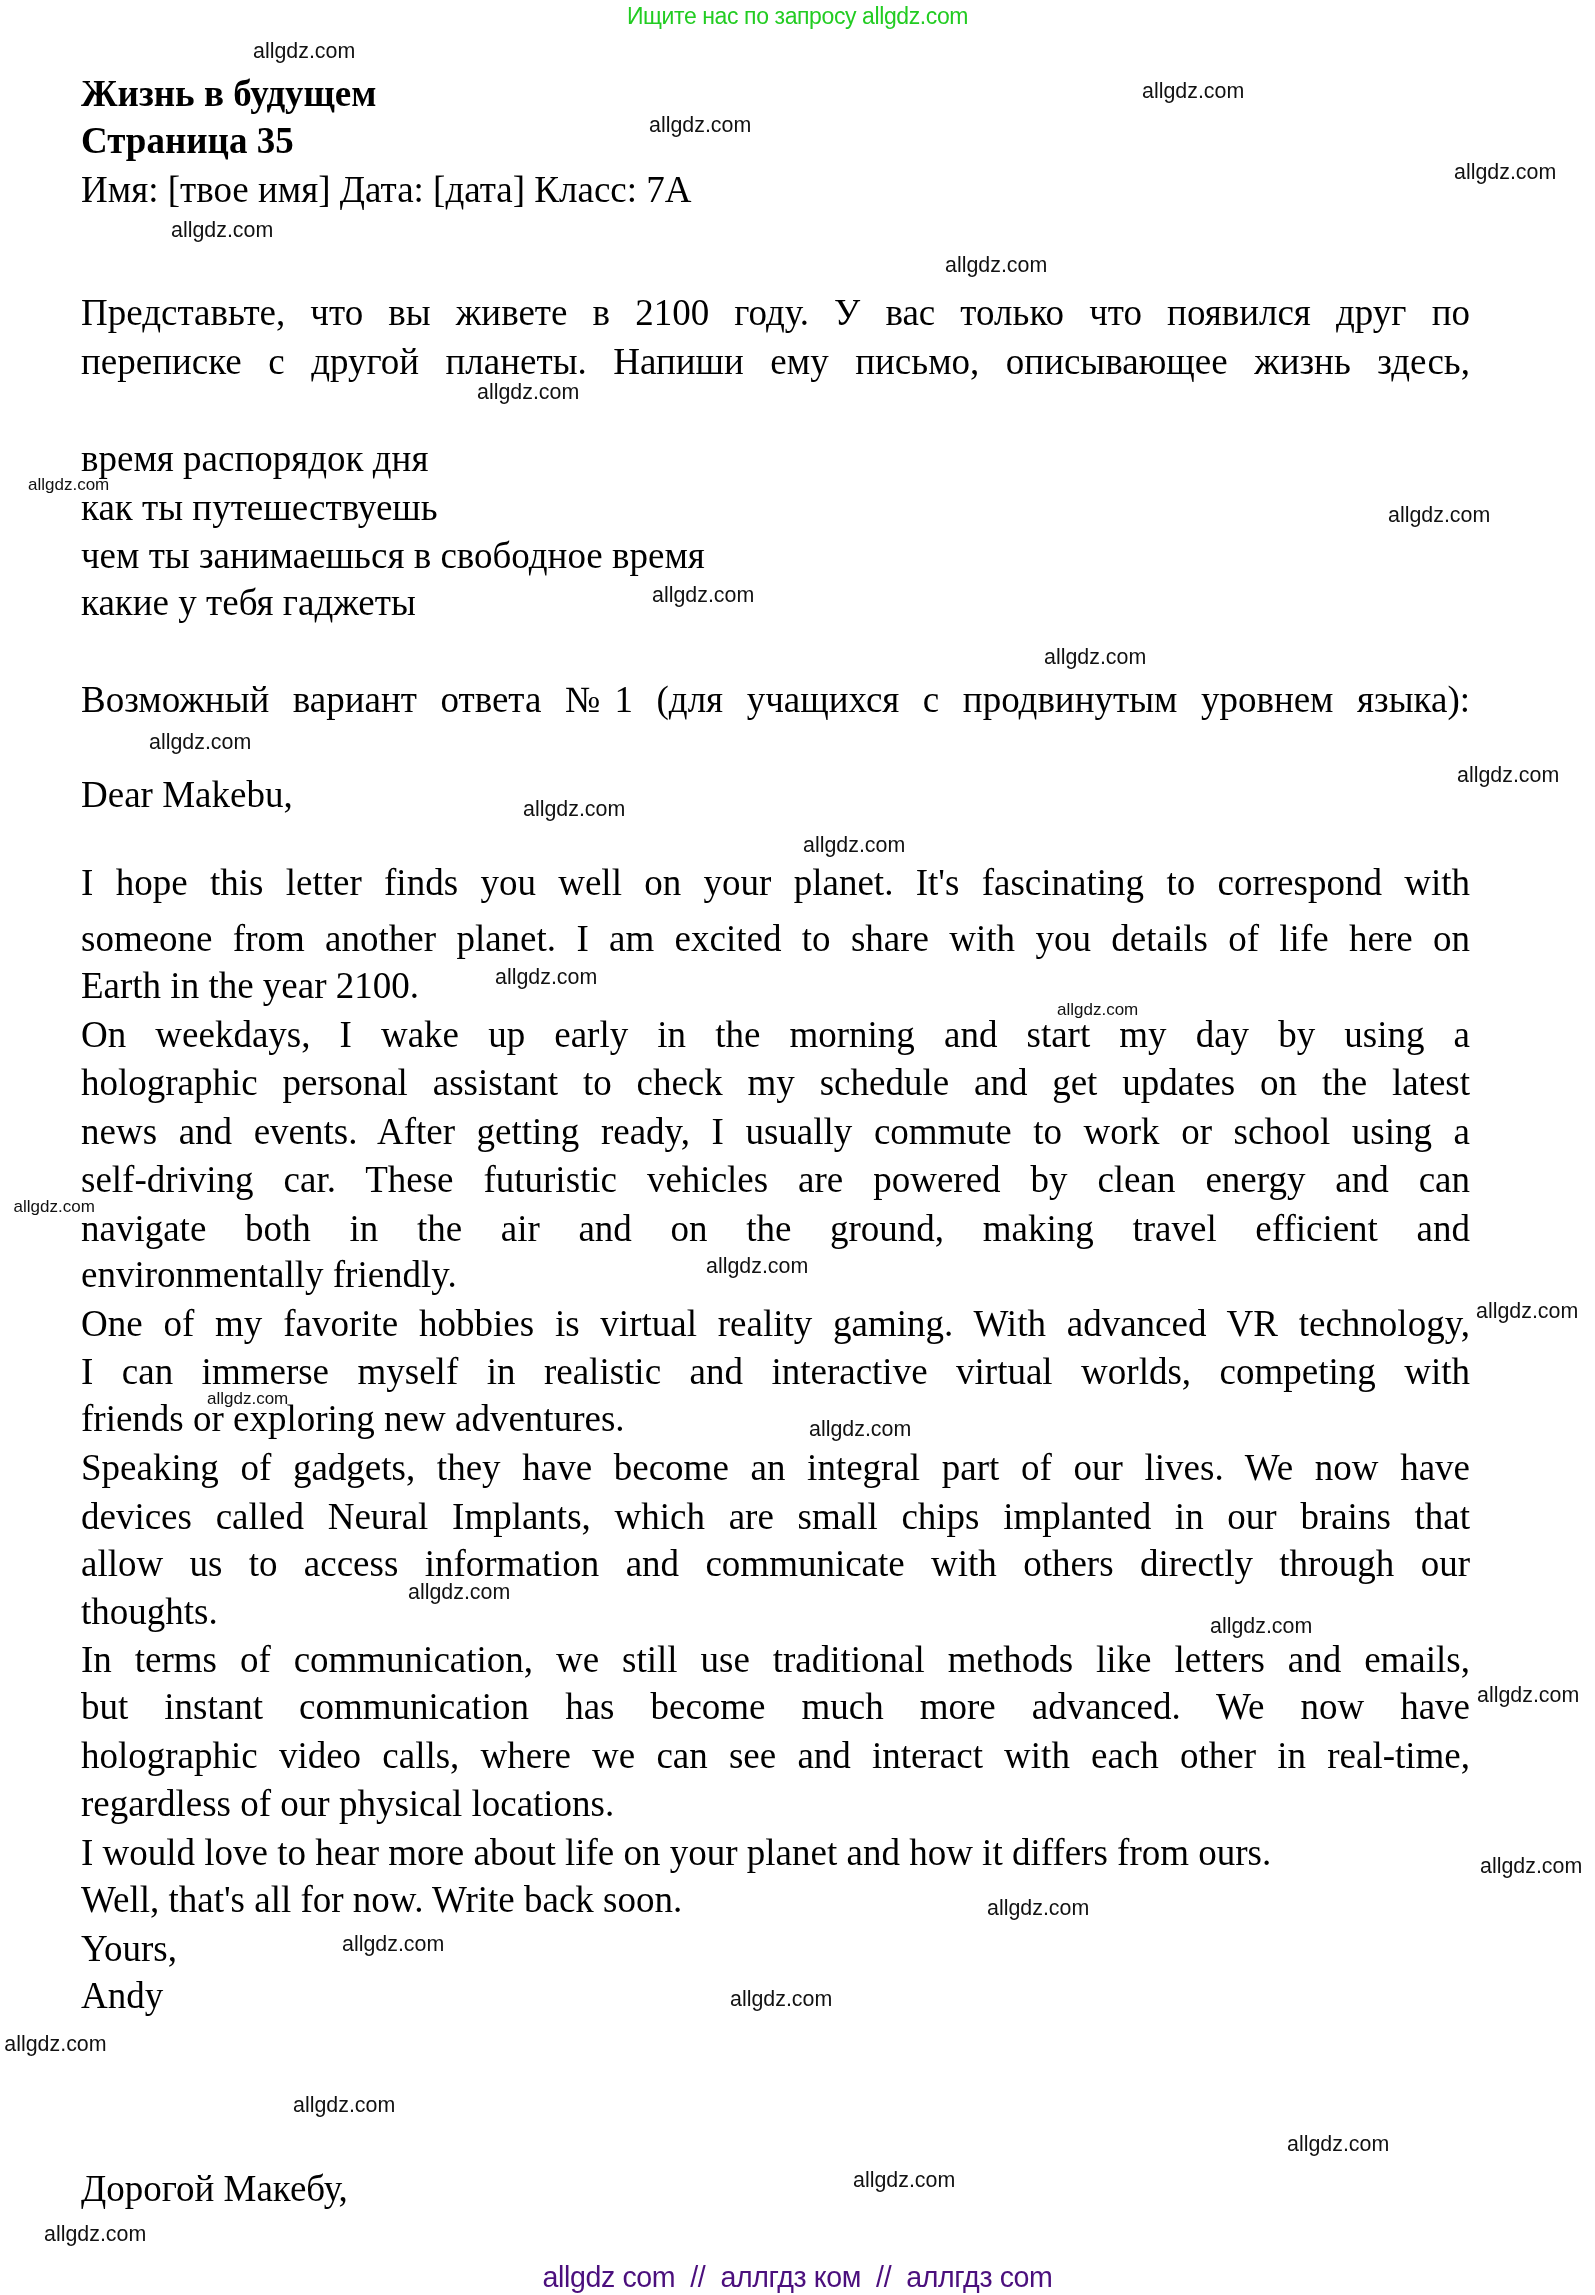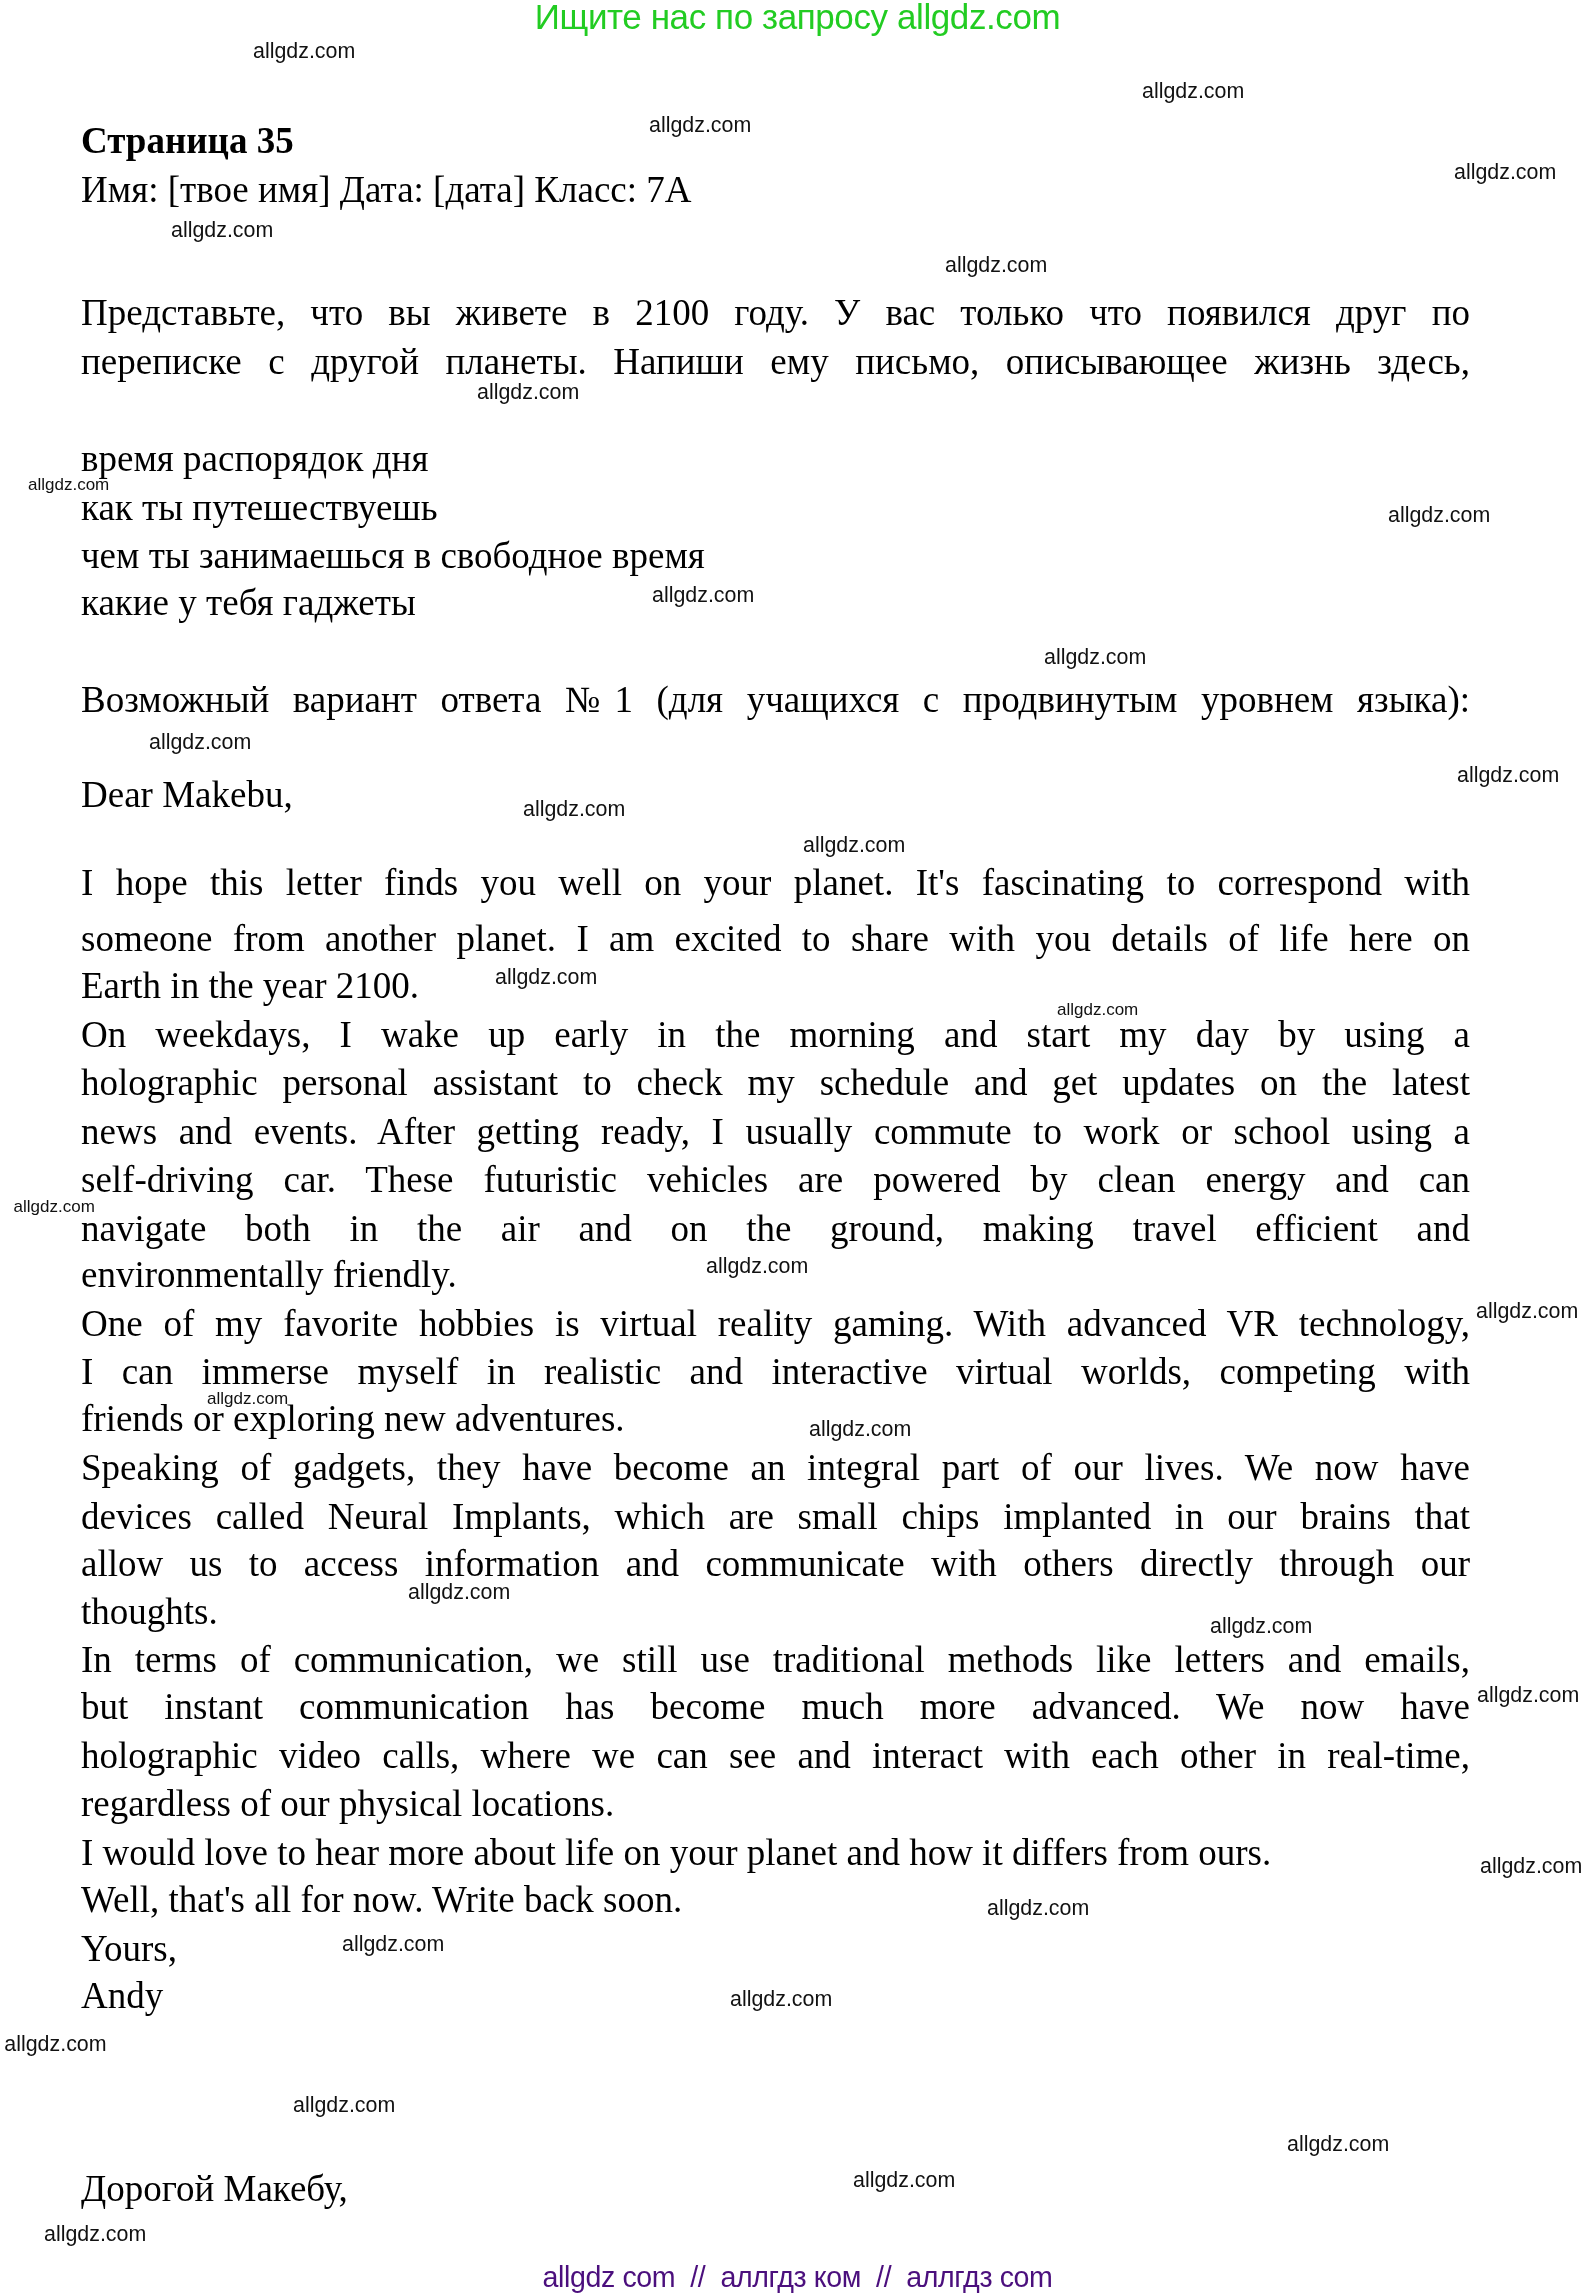--- a/index.html
+++ b/index.html
@@ -1,20 +1,20 @@
 <!DOCTYPE html>
 <html style="font-size:11.4px"><head>
 <meta charset="utf-8">
 <style>
   html, body { margin: 0; padding: 0; background: #ffffff; }
   body { width: 1595px; height: 2295px; position: relative; overflow: hidden; }
   .page { position: absolute; left: 0; top: 0; width: 1595px; height: 2295px; background: #fff; }
   .top-banner {
     position: absolute; left: 0; top: 0; width: 1595px; text-align: center;
-    font-family: "Liberation Sans", sans-serif; font-size: 35px; line-height: 33px;
+    font-family: "Liberation Sans", sans-serif; font-size: 23px; line-height: 33px;
     color: #22cc22; letter-spacing: -0.4px;
   }
   .footer-banner {
     position: absolute; left: 0; top: 2261px; width: 1595px; text-align: center;
     font-family: "Liberation Sans", sans-serif; font-size: 28.6px; line-height: 33px;
     color: #4b0f7d; letter-spacing: -0.4px; white-space: pre;
   }
   .line {
     position: absolute; left: 81px; width: 1389px;
     font-family: "Liberation Serif", serif; font-size: 37px; line-height: 49px;
@@ -27,20 +27,21 @@
     line-height: 24px; color: #111; white-space: nowrap;
   }
 </style>
 </head>
 <body>
 
 <div class="page">
 
   <div class="top-banner">Ищите нас по запросу allgdz.com</div>
 
+  <div class="line b" style="top:69px">Жизнь в будущем</div>
   <div class="line b" style="top:116px">Страница 35</div>
   <div class="line" style="top:165px">Имя: [твое имя] Дата: [дата] Класс: 7А</div>
 
   <div class="line j" style="top:288px">Представьте, что вы живете в 2100 году. У вас только что появился друг по</div>
   <div class="line j" style="top:337px">переписке с другой планеты. Напиши ему письмо, описывающее жизнь здесь,</div>
   <div class="line" style="top:434px">время распорядок дня</div>
   <div class="line" style="top:483px">как ты путешествуешь</div>
   <div class="line" style="top:531px">чем ты занимаешься в свободное время</div>
   <div class="line" style="top:578px">какие у тебя гаджеты</div>
 

